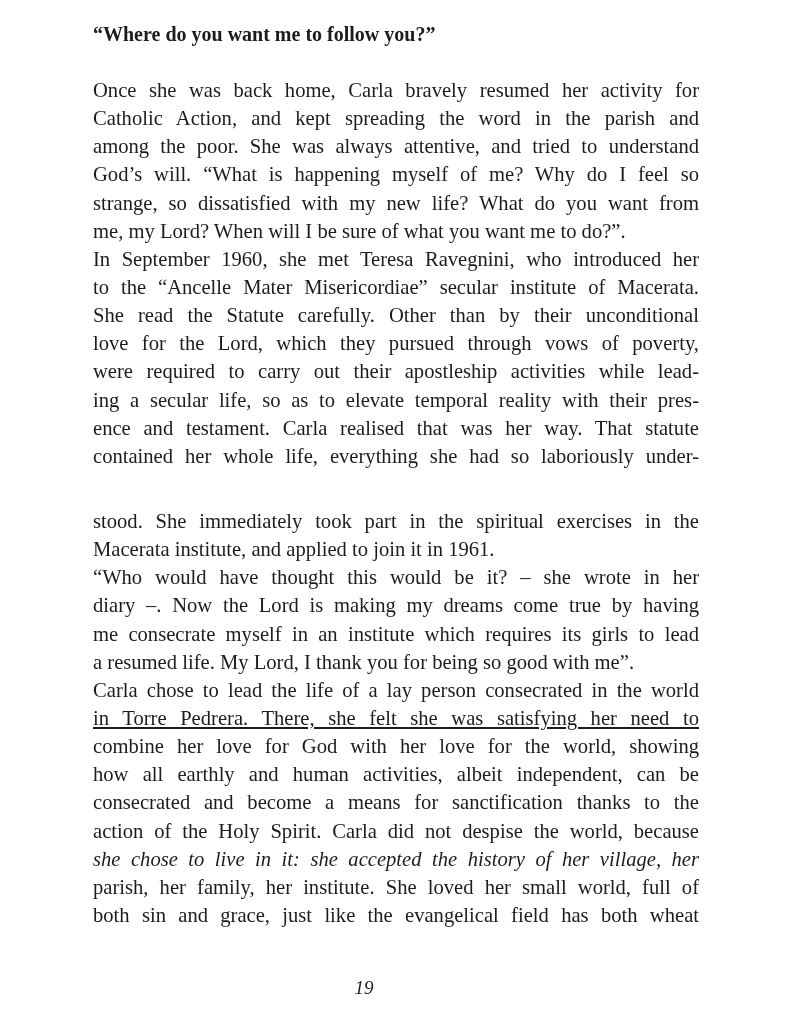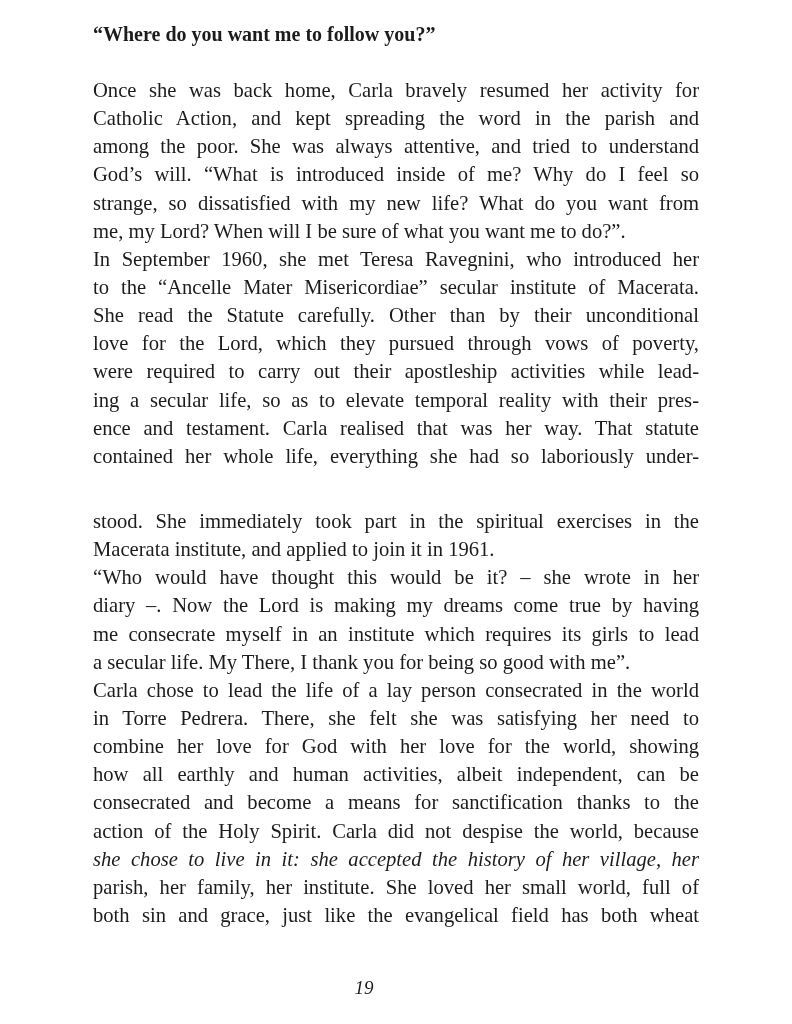--- a/index.html
+++ b/index.html
@@ -65,39 +65,39 @@
   </style>
 </head>
 <body>
 
 <div class="page">
   <div class="heading">“Where do you want me to follow you?”</div>
   <div class="body-text" id="body-text">
       <span class="line" style="white-space: nowrap; word-spacing: 0px;"><span>Once she was back home, Carla bravely resumed her activity for</span></span>
       <span class="line" style="white-space: nowrap; word-spacing: 0px;"><span>Catholic Action, and kept spreading the word in the parish and</span></span>
       <span class="line" style="white-space: nowrap; word-spacing: 0px;"><span>among the poor. She was always attentive, and tried to understand</span></span>
-      <span class="line" style="white-space: nowrap; word-spacing: 0px;"><span>God’s will. “What is introduced inside of me? Why do I feel so</span></span>
+      <span class="line" style="white-space: nowrap; word-spacing: 0px;"><span>God’s will. “What is happening myself of me? Why do I feel so</span></span>
       <span class="line" style="white-space: nowrap; word-spacing: 0px;"><span>strange, so dissatisfied with my new life? What do you want from</span></span>
       <span class="line last"><span>me, my Lord? When will I be sure of what you want me to do?”.</span></span>
       <span class="line" style="white-space: nowrap; word-spacing: 0px;"><span>In September 1960, she met Teresa Ravegnini, who introduced her</span></span>
       <span class="line" style="white-space: nowrap; word-spacing: 0px;"><span>to the “Ancelle Mater Misericordiae” secular institute of Macerata.</span></span>
       <span class="line" style="white-space: nowrap; word-spacing: 0px;"><span>She read the Statute carefully. Other than by their unconditional</span></span>
       <span class="line" style="white-space: nowrap; word-spacing: 0px;"><span>love for the Lord, which they pursued through vows of poverty,</span></span>
       <span class="line" style="white-space: nowrap; word-spacing: 0px;"><span>were required to carry out their apostleship activities while lead-</span></span>
       <span class="line" style="white-space: nowrap; word-spacing: 0px;"><span>ing a secular life, so as to elevate temporal reality with their pres-</span></span>
       <span class="line" style="white-space: nowrap; word-spacing: 0px;"><span>ence and testament. Carla realised that was her way. That statute</span></span>
       <span class="line" style="white-space: nowrap; word-spacing: 0px;"><span>contained her whole life, everything she had so laboriously under-</span></span>
       <span class="line" style="white-space: nowrap; word-spacing: 0px; margin-top: 37px;"><span>stood. She immediately took part in the spiritual exercises in the</span></span>
       <span class="line last"><span>Macerata institute, and applied to join it in 1961.</span></span>
       <span class="line" style="white-space: nowrap; word-spacing: 0px;"><span>“Who would have thought this would be it? – she wrote in her</span></span>
       <span class="line" style="white-space: nowrap; word-spacing: 0px;"><span>diary –. Now the Lord is making my dreams come true by having</span></span>
       <span class="line" style="white-space: nowrap; word-spacing: 0px;"><span>me consecrate myself in an institute which requires its girls to lead</span></span>
-      <span class="line last"><span>a secular life. My There, I thank you for being so good with me”.</span></span>
+      <span class="line last"><span>a resumed life. My Lord, I thank you for being so good with me”.</span></span>
       <span class="line" style="white-space: nowrap; word-spacing: 0px;"><span>Carla chose to lead the life of a lay person consecrated in the world</span></span>
-      <span class="line" style="white-space: nowrap; word-spacing: 0px;"><span>in Torre Pedrera. There, she felt she was satisfying her need to</span></span>
+      <span class="line" style="white-space: nowrap; word-spacing: 0px; text-decoration: underline;"><span>in Torre Pedrera. There, she felt she was satisfying her need to</span></span>
       <span class="line" style="white-space: nowrap; word-spacing: 0px;"><span>combine her love for God with her love for the world, showing</span></span>
       <span class="line" style="white-space: nowrap; word-spacing: 0px;"><span>how all earthly and human activities, albeit independent, can be</span></span>
       <span class="line" style="white-space: nowrap; word-spacing: 0px;"><span>consecrated and become a means for sanctification thanks to the</span></span>
       <span class="line" style="white-space: nowrap; word-spacing: 0px;"><span>action of the Holy Spirit. Carla did not despise the world, because</span></span>
       <span class="line" style="white-space: nowrap; word-spacing: 0px; font-style: italic;"><span>she chose to live in it: she accepted the history of her village, her</span></span>
       <span class="line" style="white-space: nowrap; word-spacing: 0px;"><span>parish, her family, her institute. She loved her small world, full of</span></span>
       <span class="line" style="white-space: nowrap; word-spacing: 0px;"><span>both sin and grace, just like the evangelical field has both wheat</span></span>
     </div>
 </div>
 <div class="page-number">19</div>

